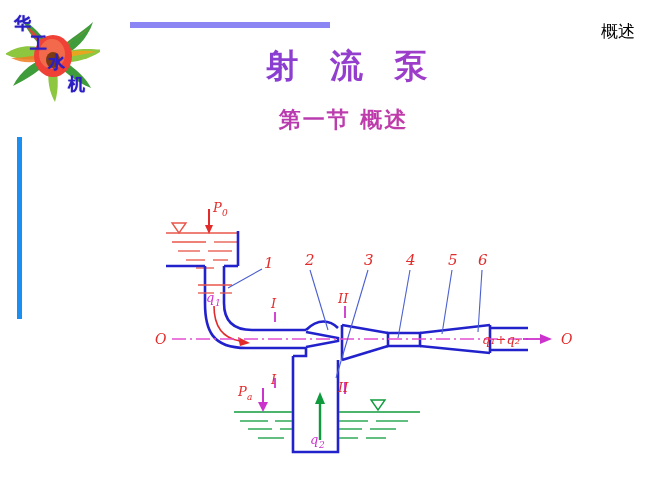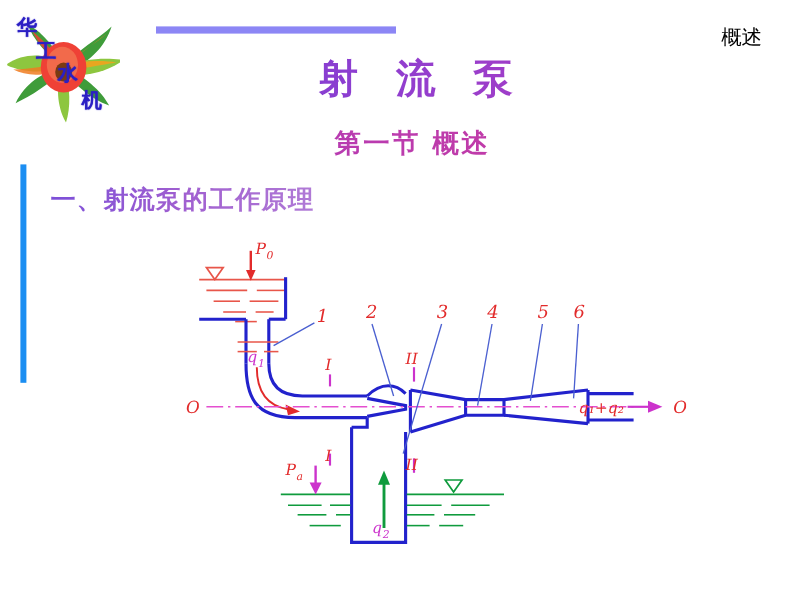--- a/index.html
+++ b/index.html
@@ -119,21 +119,20 @@
       <span class="logo-char lc4">机</span>
     </div>
   </div>
 
   <div class="hdr-right">概述</div>
   <div class="purple-bar"></div>
   <div class="blue-bar"></div>
 
   <div class="title">射 流 泵</div>
   <div class="subtitle">第一节 概述</div>
-  <div class="section-head">一、射流泵的工作原理</div>
 
   <div class="diagram">
     <svg width="667" height="500" viewBox="0 0 667 500">
 
       <g stroke="#e8564a" stroke-width="1.3">
         <line x1="166" y1="233" x2="238" y2="233"></line>
         <line x1="172" y1="242" x2="206" y2="242"></line>
         <line x1="214" y1="242" x2="238" y2="242"></line>
         <line x1="178" y1="251" x2="200" y2="251"></line>
         <line x1="208" y1="251" x2="232" y2="251"></line>

